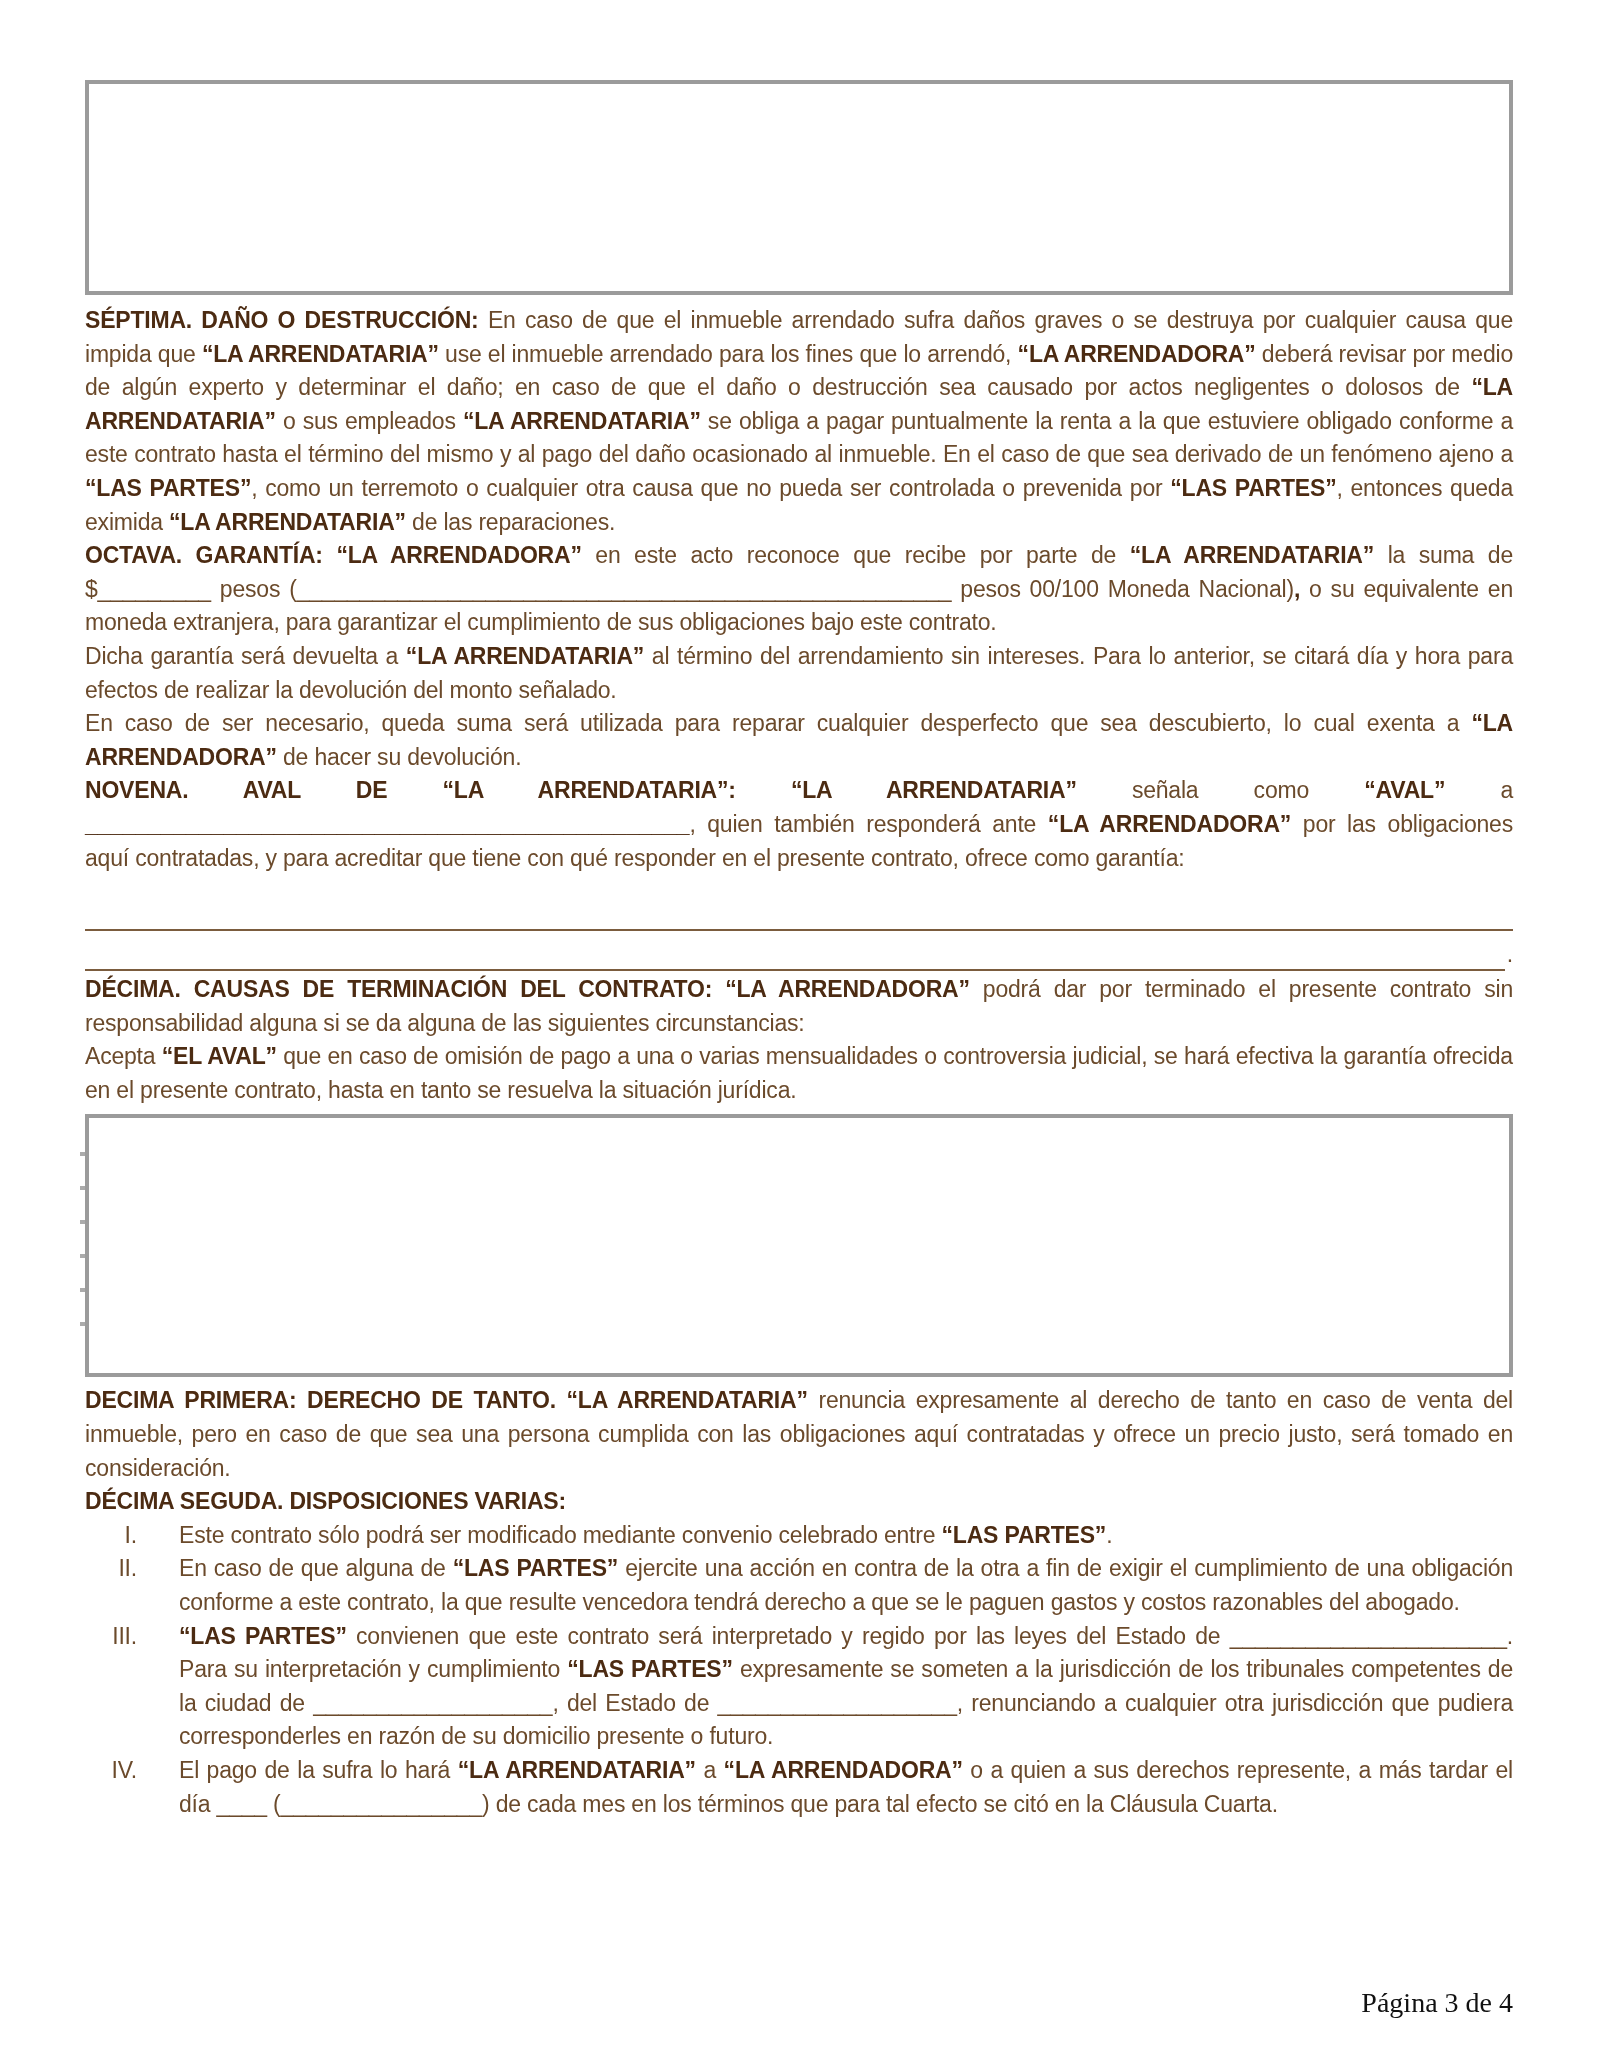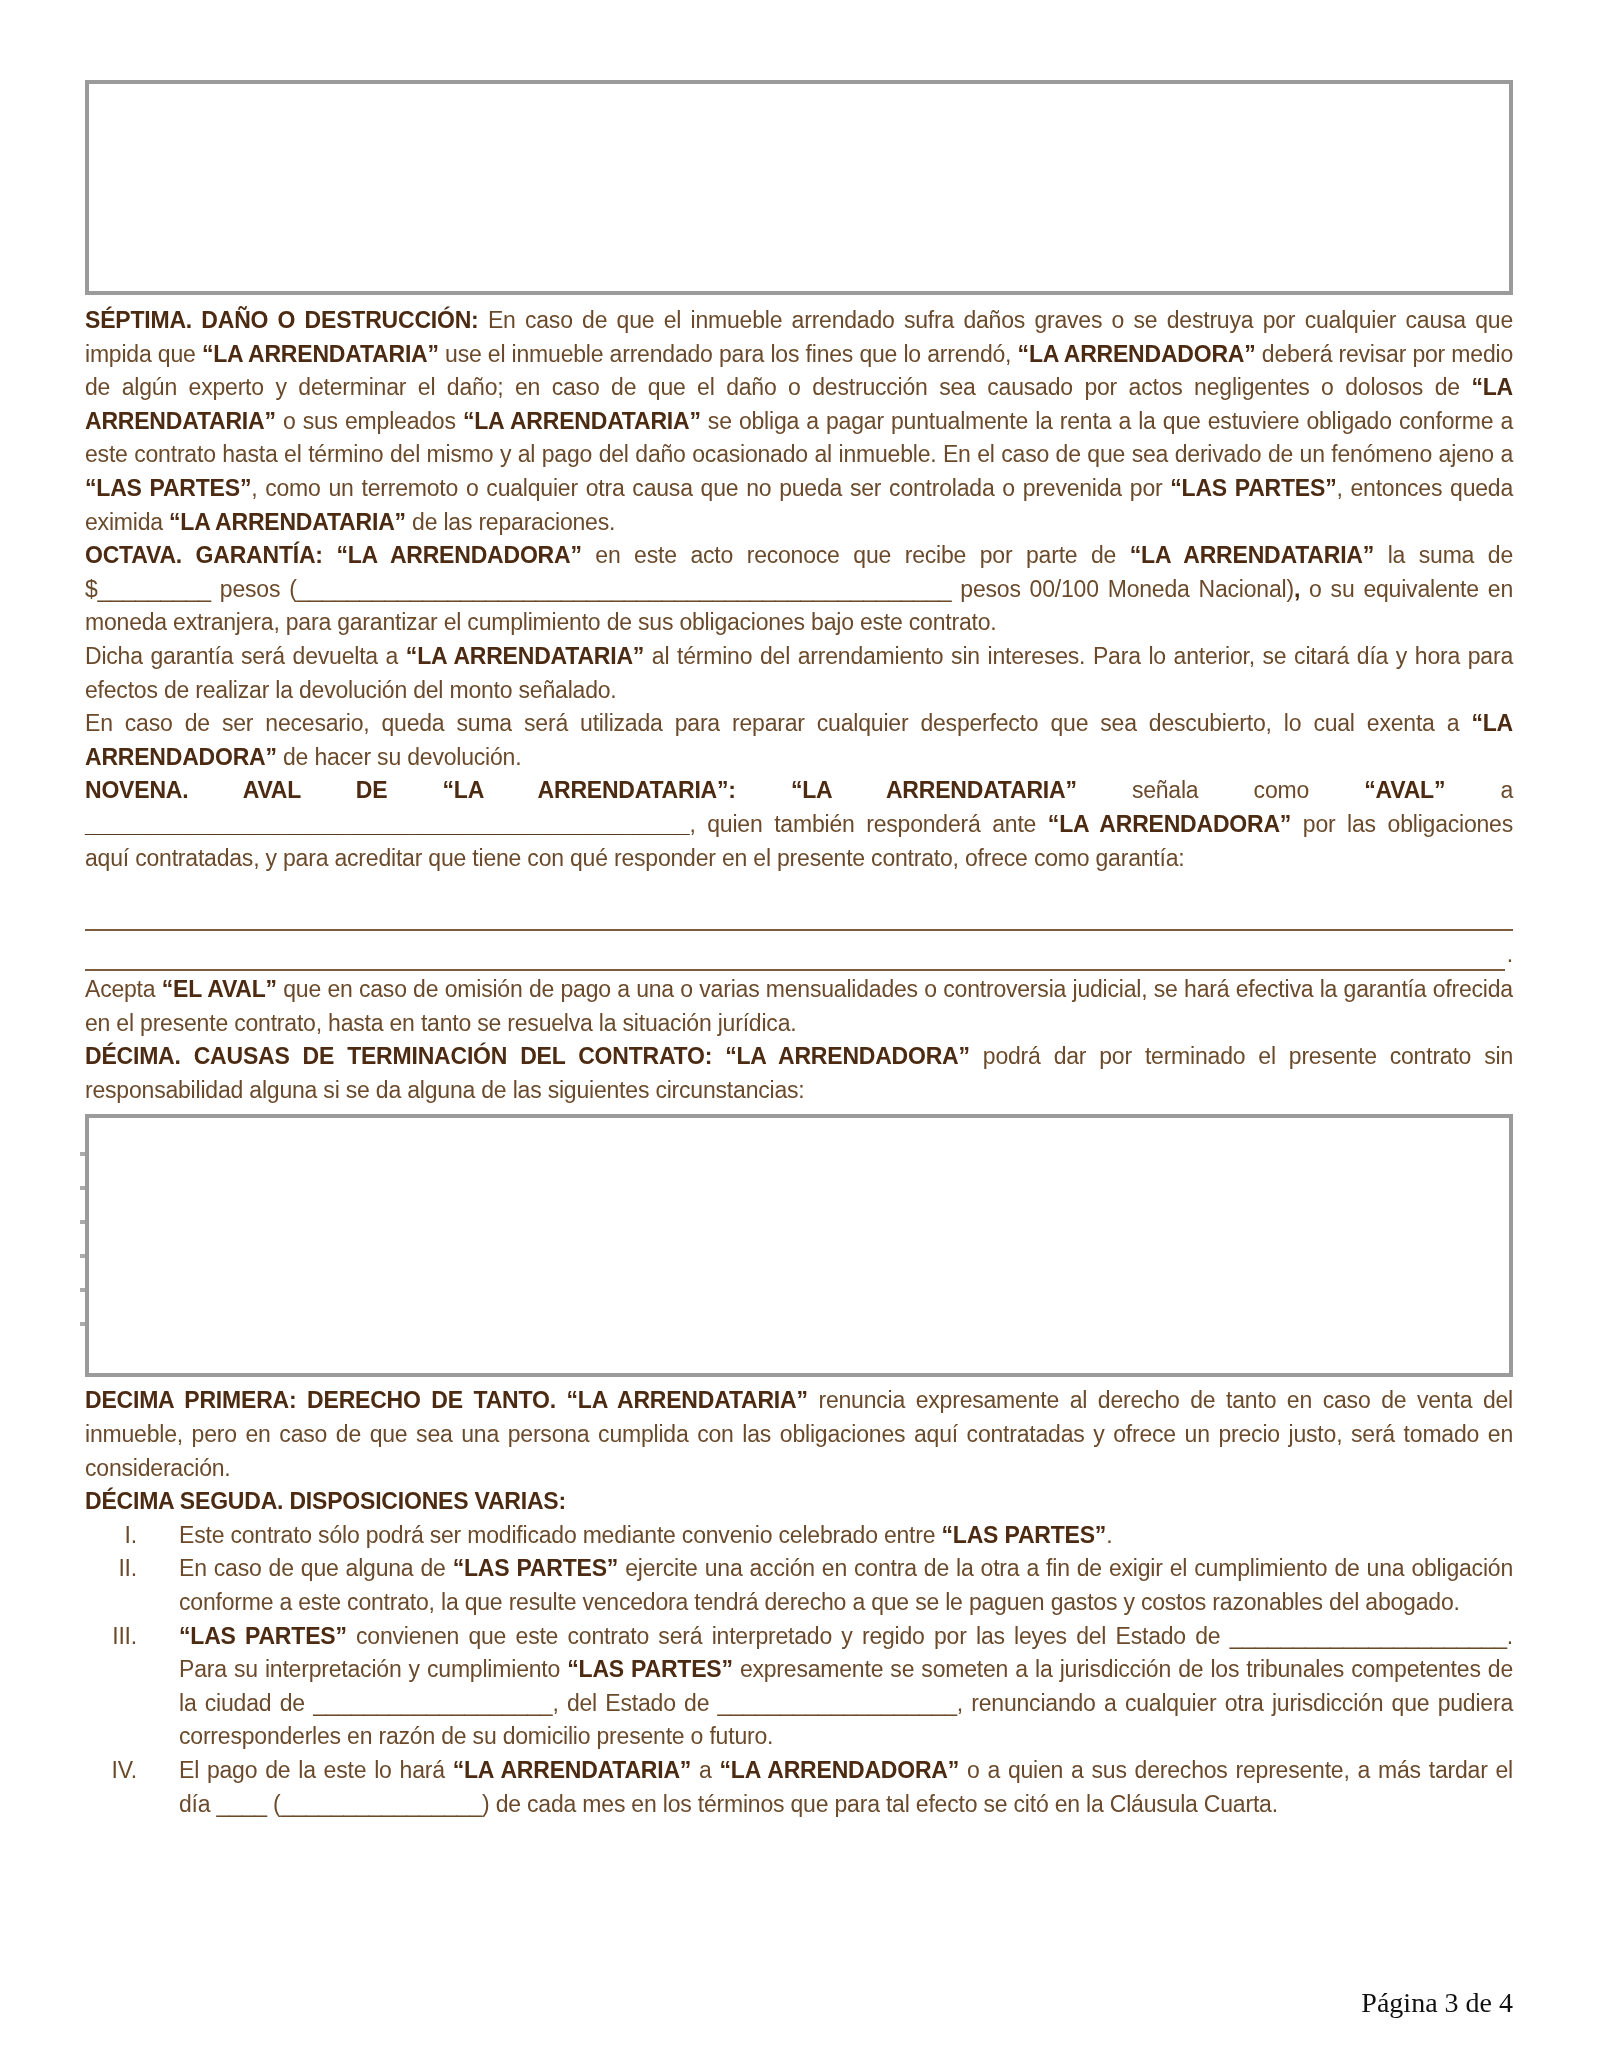--- a/index.html
+++ b/index.html
@@ -71,23 +71,23 @@
     <div class="fill-block">
       <div class="fill-row">
         <span class="fill-line"></span>
       </div>
       <div class="fill-row">
         <span class="fill-line"></span>
         <span class="fill-suffix">.</span>
       </div>
     </div>
 
+    <p><span class="b">DÉCIMA. CAUSAS DE TERMINACIÓN DEL CONTRATO: “LA ARRENDADORA”</span><span> podrá dar por terminado el presente contrato sin responsabilidad alguna si se da alguna de las siguientes circunstancias:</span></p>
+
     <p><span>Acepta </span><span class="b">“EL AVAL”</span><span> que en caso de omisión de pago a una o varias mensualidades o controversia judicial, se hará efectiva la garantía ofrecida en el presente contrato, hasta en tanto se resuelva la situación jurídica.</span></p>
-
-    <p><span class="b">DÉCIMA. CAUSAS DE TERMINACIÓN DEL CONTRATO: “LA ARRENDADORA”</span><span> podrá dar por terminado el presente contrato sin responsabilidad alguna si se da alguna de las siguientes circunstancias:</span></p>
 
     <div class="frame frame-mid">
       <span class="tick" style="top:34px"></span>
       <span class="tick" style="top:68px"></span>
       <span class="tick" style="top:102px"></span>
       <span class="tick" style="top:136px"></span>
       <span class="tick" style="top:170px"></span>
       <span class="tick" style="top:204px"></span>
     </div>
 
@@ -103,21 +103,21 @@
       <div class="li">
         <span class="li-label">II.</span>
         <span class="li-body"><span>En caso de que alguna de </span><span class="b">“LAS PARTES”</span><span> ejercite una acción en contra de la otra a fin de exigir el cumplimiento de una obligación conforme a este contrato, la que resulte vencedora tendrá derecho a que se le paguen gastos y costos razonables del abogado.</span></span>
       </div>
       <div class="li">
         <span class="li-label">III.</span>
         <span class="li-body"><span class="b">“LAS PARTES”</span><span> convienen que este contrato será interpretado y regido por las leyes del Estado de ______________________. Para su interpretación y cumplimiento </span><span class="b">“LAS PARTES”</span><span> expresamente se someten a la jurisdicción de los tribunales competentes de la ciudad de ___________________, del Estado de ___________________, renunciando a cualquier otra jurisdicción que pudiera corresponderles en razón de su domicilio presente o futuro.</span></span>
       </div>
       <div class="li">
         <span class="li-label">IV.</span>
-        <span class="li-body"><span>El pago de la este lo hará </span><span class="b">“LA ARRENDATARIA”</span><span> a </span><span class="b">“LA ARRENDADORA”</span><span> o a quien a sus derechos represente, a más tardar el día ____ (________________) de cada mes en los términos que para tal efecto se citó en la Cláusula Cuarta.</span></span>
+        <span class="li-body"><span>El pago de la sufra lo hará </span><span class="b">“LA ARRENDATARIA”</span><span> a </span><span class="b">“LA ARRENDADORA”</span><span> o a quien a sus derechos represente, a más tardar el día ____ (________________) de cada mes en los términos que para tal efecto se citó en la Cláusula Cuarta.</span></span>
       </div>
     </div>
 
   </div>
 
   <div class="footer">Página 3 de 4</div>
 
 </div>
 
 </body></html>

